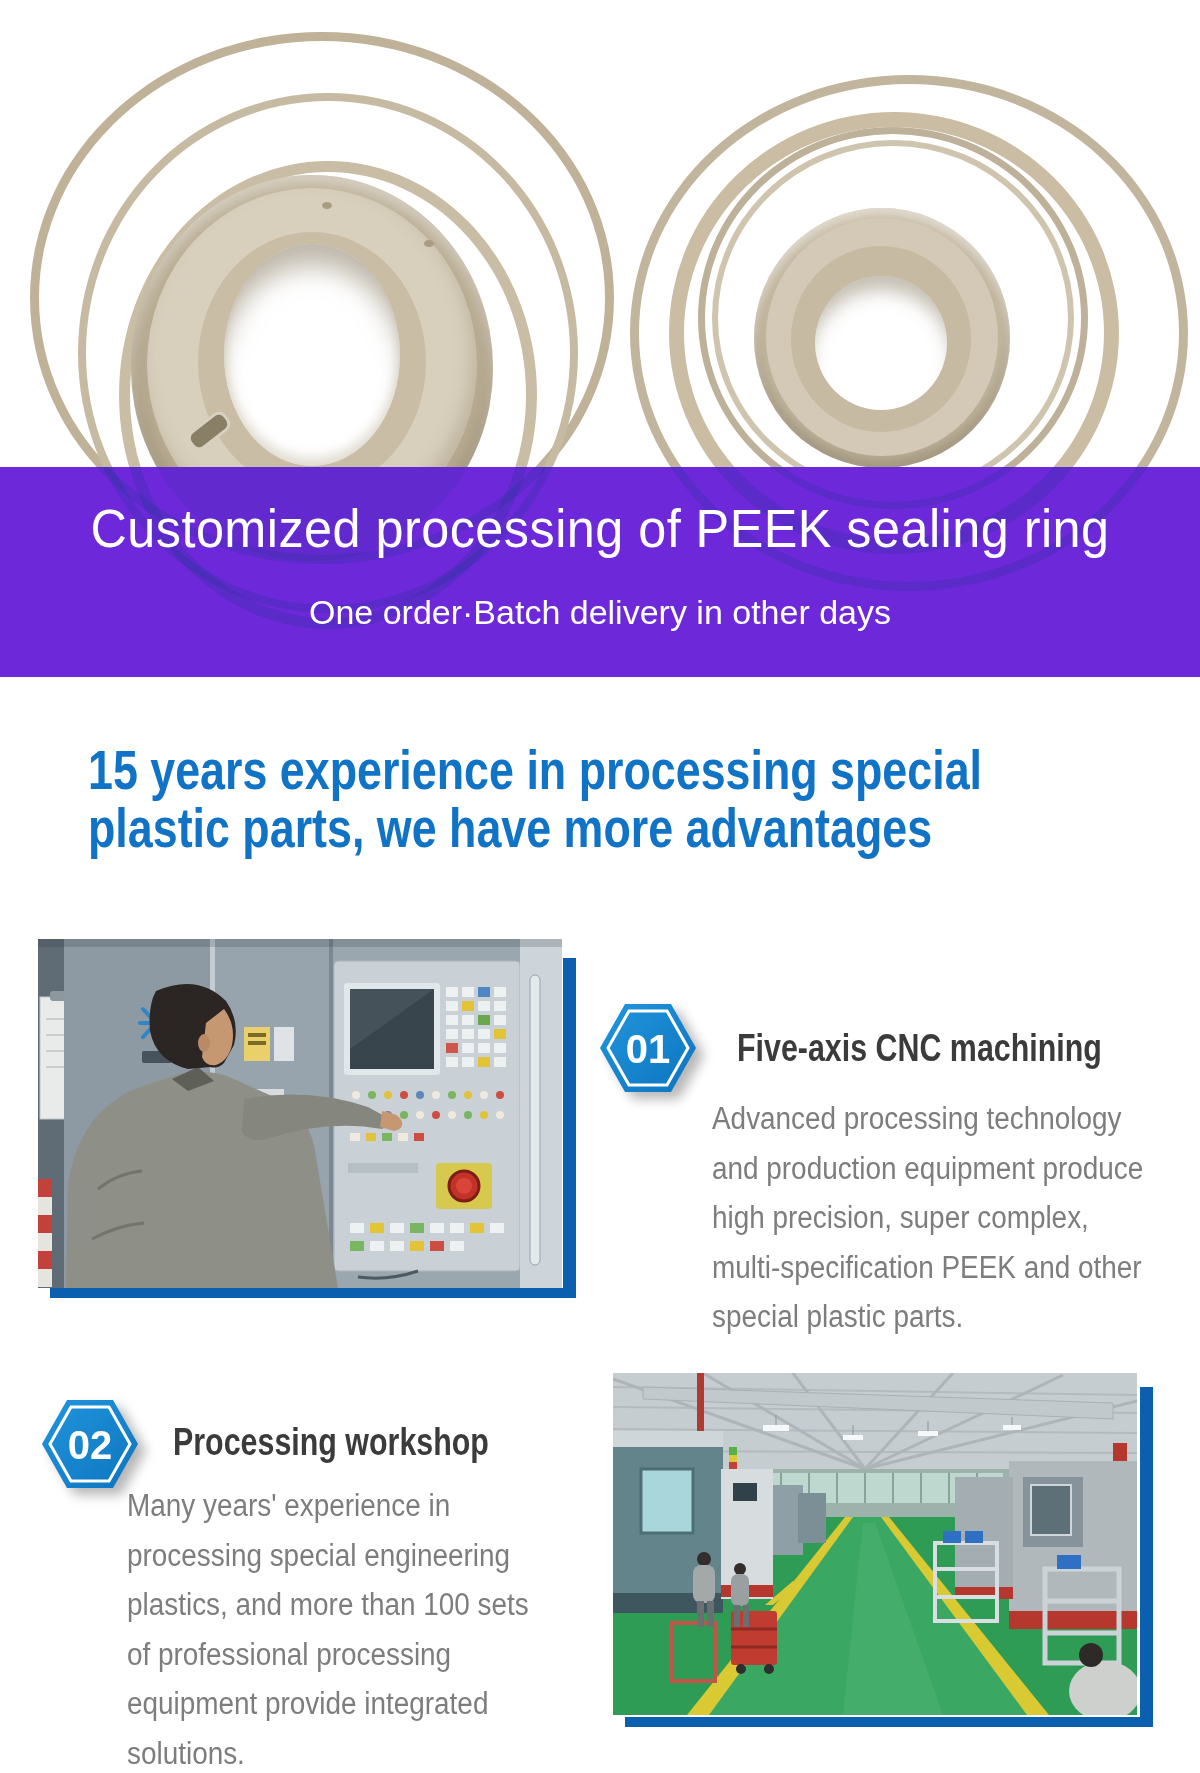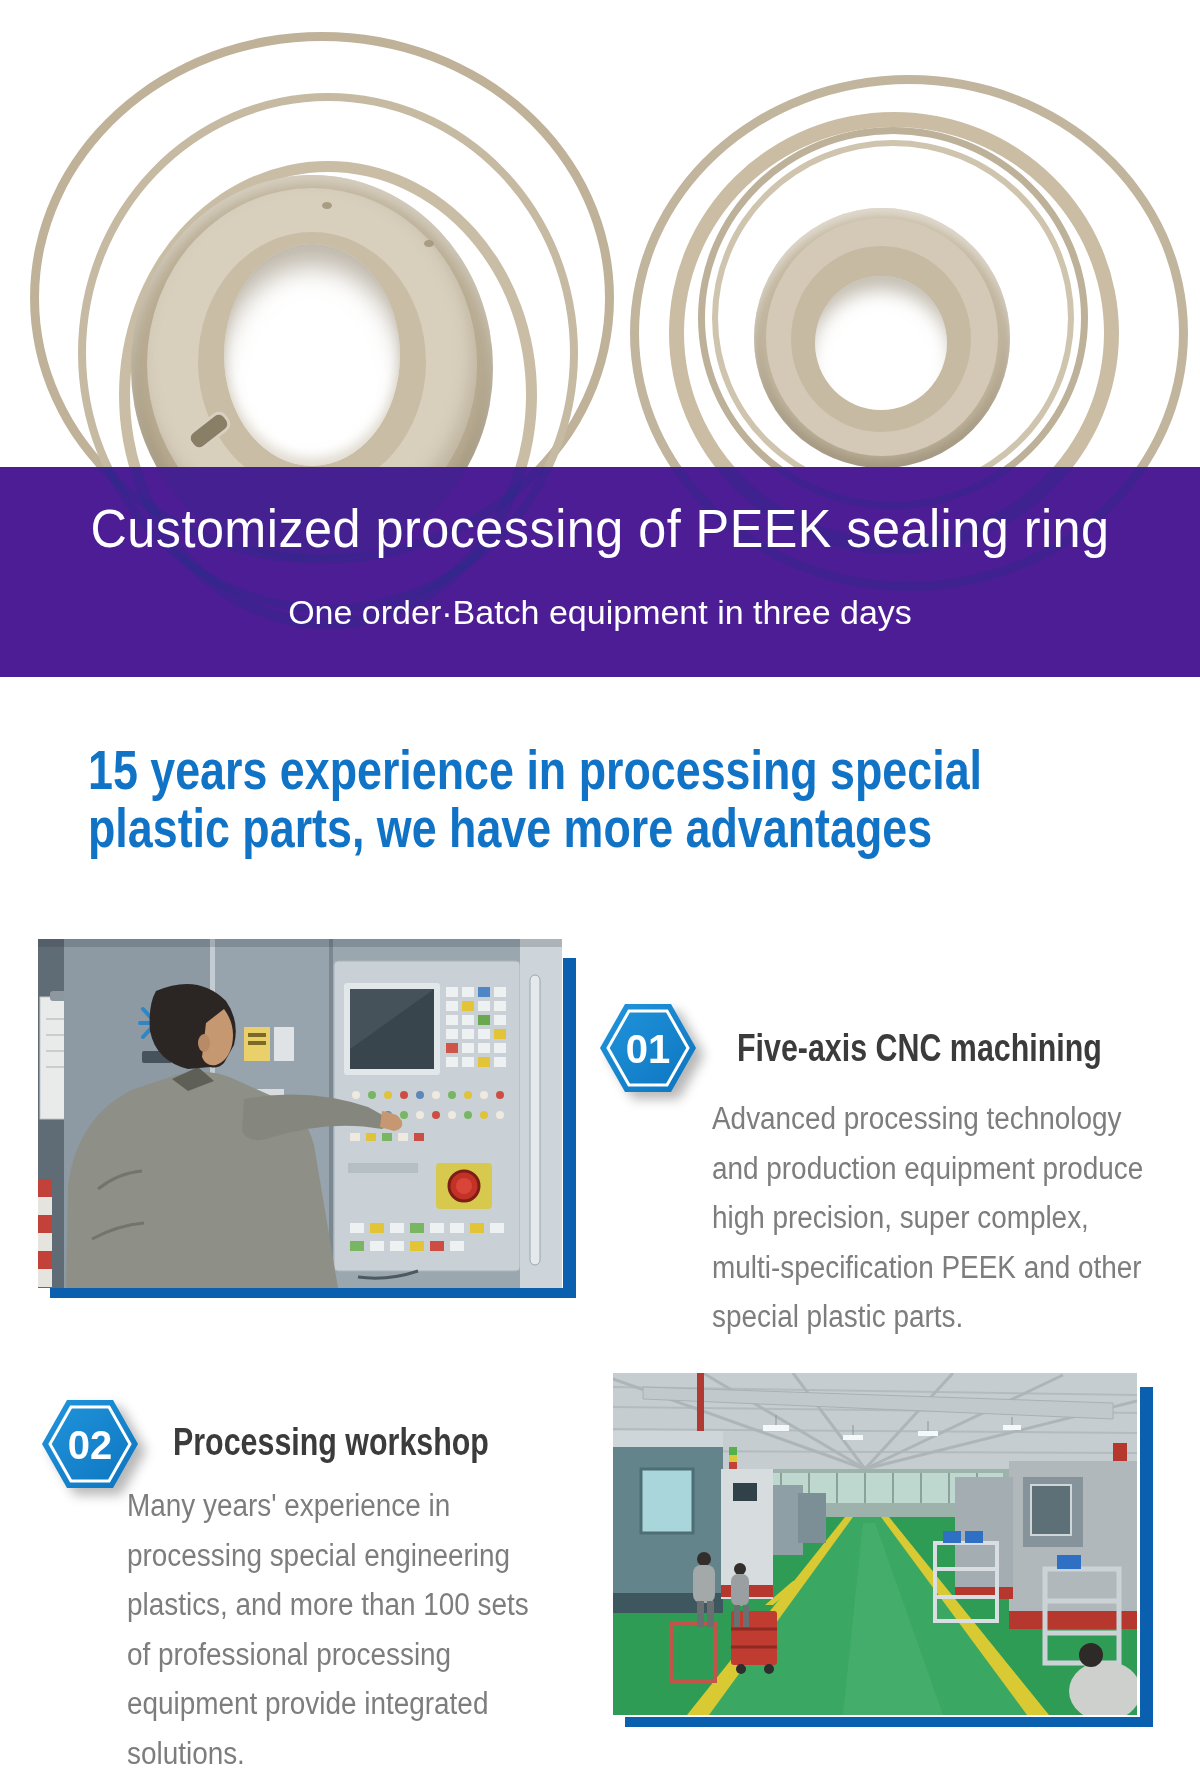--- a/index.html
+++ b/index.html
@@ -3,21 +3,21 @@
 <meta charset="utf-8">
 <style>
   html,body{margin:0;padding:0;background:#fff;}
   .page{position:relative;width:1200px;height:1773px;overflow:hidden;background:#fff;
         font-family:"Liberation Sans",sans-serif;}
   
   .rings{position:absolute;left:0;top:0;width:1200px;height:467px;overflow:hidden;background:#fff;}
   .ring{position:absolute;border-radius:50%;box-sizing:border-box;}
   .fill{position:absolute;border-radius:50%;}
   
-  .banner{position:absolute;left:0;top:467px;width:1200px;height:210px;background:#4c1d95;overflow:hidden;}
+  .banner{position:absolute;left:0;top:467px;width:1200px;height:210px;background:#6d28d9;overflow:hidden;}
   .banner .ring{border-color:rgba(6,62,120,0.18)!important;}
   .banner-title{position:absolute;left:0;top:32px;width:1200px;text-align:center;color:#fff;
     font-size:53px;line-height:60px;font-weight:400;transform:scaleX(0.95);letter-spacing:0.5px;}
   .banner-sub{position:absolute;left:0;top:124px;width:1200px;text-align:center;color:#fff;
     font-size:34px;line-height:42px;font-weight:400;}
   
   .headline{position:absolute;left:88px;top:741px;width:1400px;color:#1173c6;font-weight:bold;
     font-size:56px;line-height:58px;transform:scaleX(0.8);transform-origin:0 0;white-space:pre-line;}
   
   .sec-title{position:absolute;color:#3b3b3b;font-weight:bold;font-size:38px;line-height:40px;
@@ -61,21 +61,21 @@
   <div class="banner">
 
     <div class="ring" style="left:30px;top:-435px;width:584px;height:532px;border:9px solid rgba(6,62,120,0.18);"></div>
     <div class="ring" style="left:78px;top:-374px;width:500px;height:520px;border:8px solid rgba(6,62,120,0.18);"></div>
     <div class="ring" style="left:119px;top:-306px;width:418px;height:468px;border:11px solid rgba(6,62,120,0.18);"></div>
     <div class="fill" style="left:131px;top:-292px;width:362px;height:386px;background:rgba(6,62,120,0.10);"></div>
     <div class="ring" style="left:630px;top:-392px;width:558px;height:516px;border:9px solid rgba(6,62,120,0.16);"></div>
     <div class="ring" style="left:669px;top:-355px;width:450px;height:442px;border:15px solid rgba(6,62,120,0.14);"></div>
     <div class="ring" style="left:698px;top:-340px;width:390px;height:382px;border:7px solid rgba(6,62,120,0.14);"></div>
     <div class="banner-title">Customized processing of PEEK sealing ring</div>
-    <div class="banner-sub">One order·Batch equipment in three days</div>
+    <div class="banner-sub">One order·Batch delivery in other days</div>
   </div>
 
   <div class="headline">15 years experience in processing special
 plastic parts, we have more advantages</div>
 
   <div class="photo" style="left:38px;top:939px;width:524px;height:349px;">
     <svg width="524" height="349" viewBox="0 0 524 349">
       <rect width="524" height="349" fill="#9aa7af"></rect>
       <rect width="190" height="349" fill="#86949e"></rect>
       <rect width="26" height="349" fill="#5f6b75"></rect>

